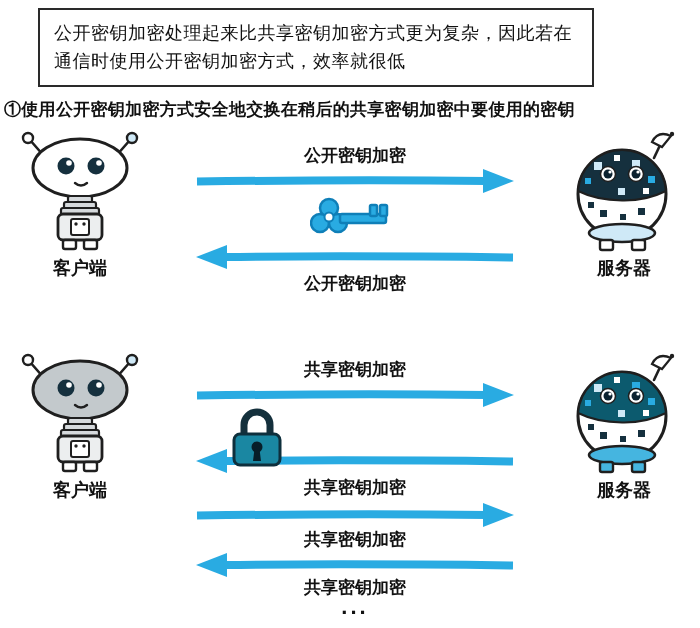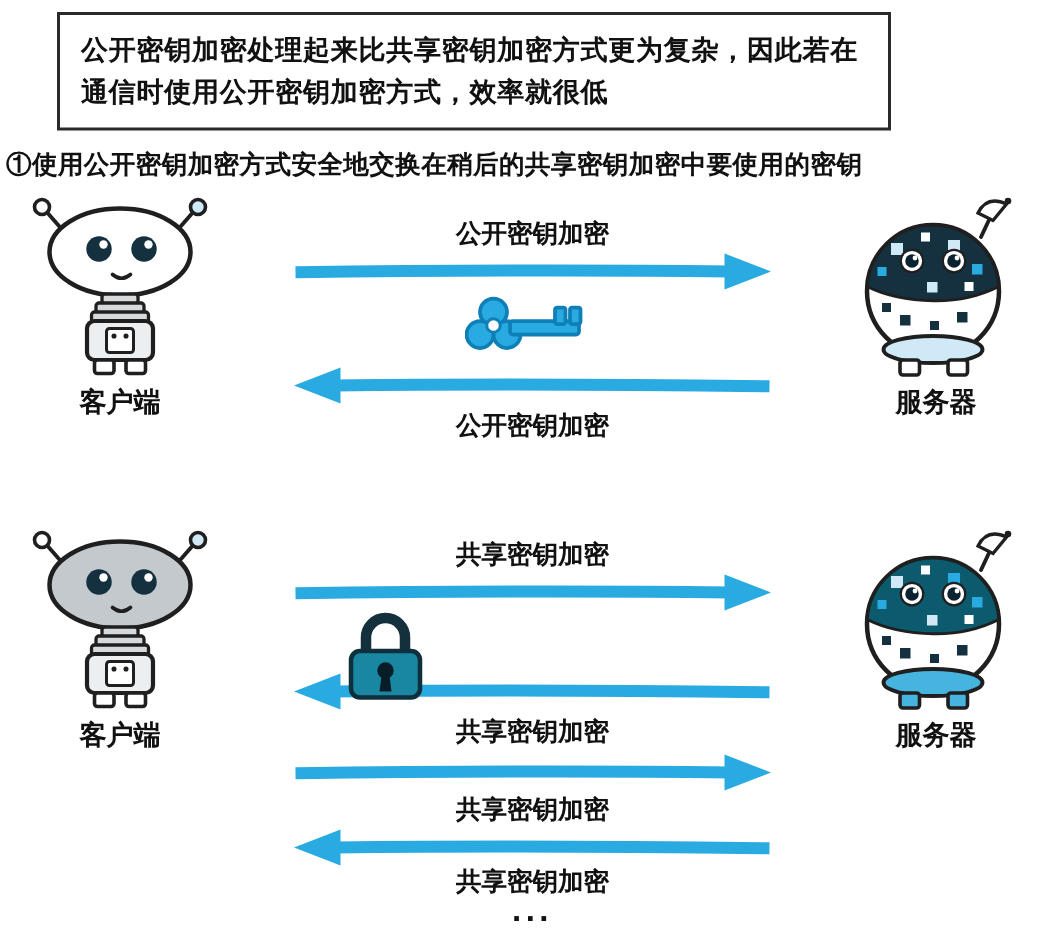--- a/index.html
+++ b/index.html
@@ -15,21 +15,21 @@
   .abs { position: absolute; }
 
   
   .note-box {
     left: 38px; top: 8px; width: 556px;
     box-sizing: border-box;
     border: 2px solid #2a2a2a;
     padding: 9px 14px;
     font-size: 18px;
     line-height: 1.58;
-    font-weight: 700;
+    font-weight: 400;
     letter-spacing: 0.5px;
   }
 
   
   .section-heading {
     left: 4px; width: 690px;
     font-size: 17px;
     font-weight: 700;
     letter-spacing: 0.3px;
     white-space: nowrap;

